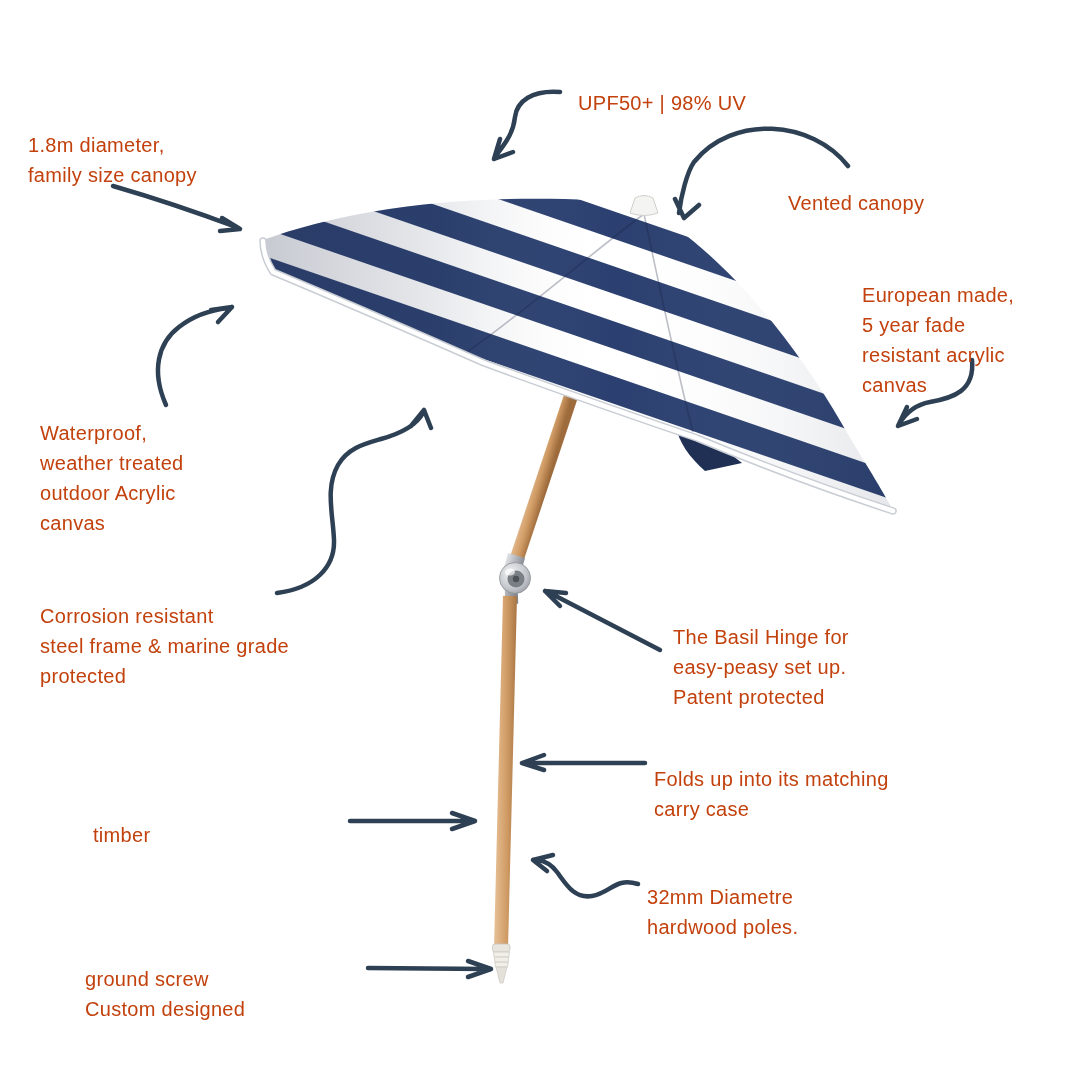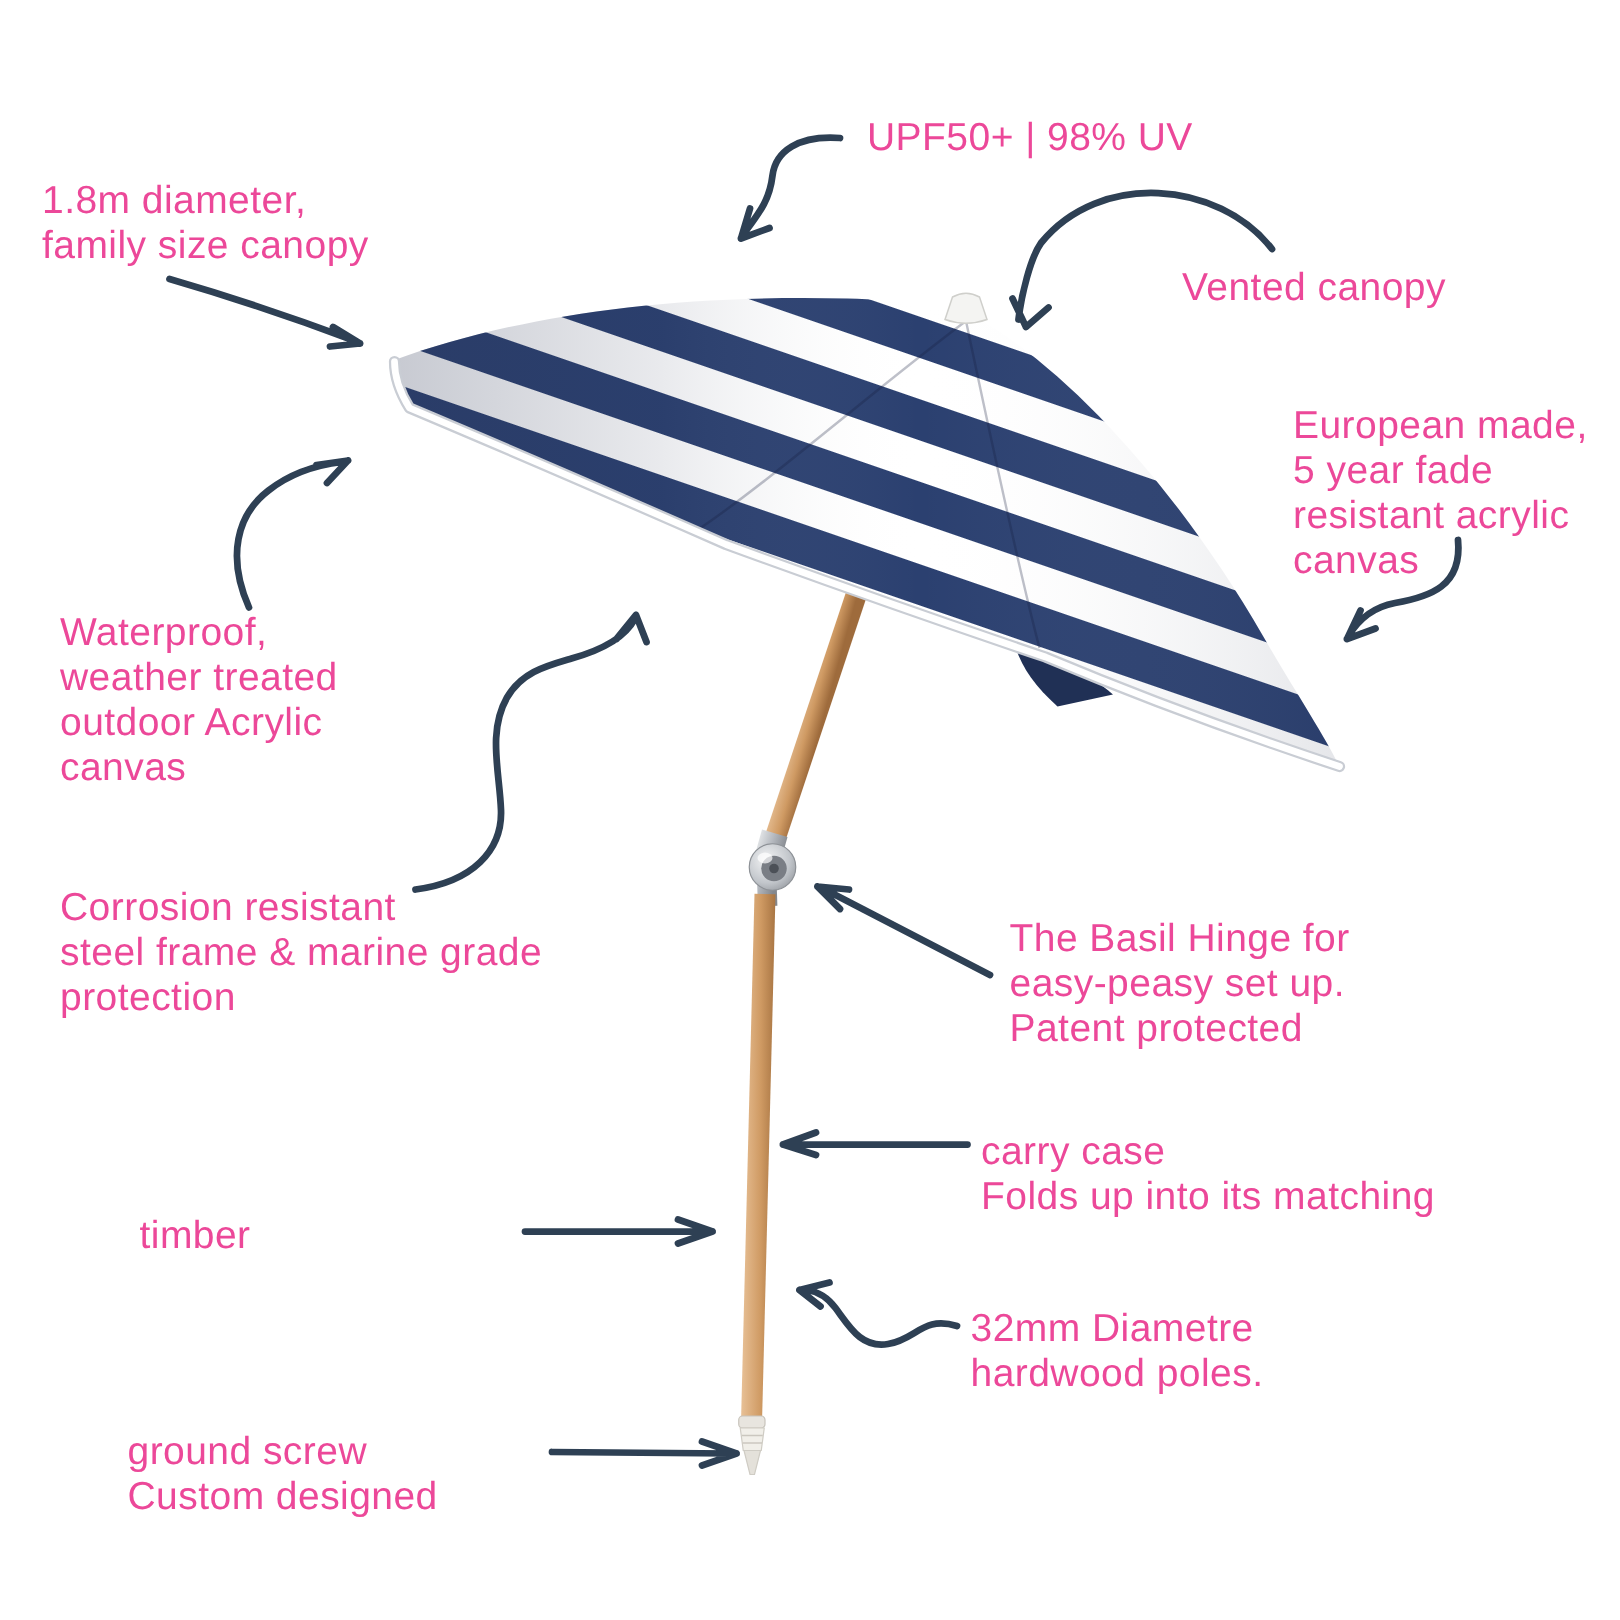--- a/index.html
+++ b/index.html
@@ -2,22 +2,22 @@
 <html><head>
 <meta charset="utf-8">
 <style>
   html,body{margin:0;padding:0;}
   body{
     width:1080px;height:1080px;position:relative;background:#ffffff;
     font-family:"Liberation Sans", sans-serif;overflow:hidden;
   }
   .art{position:absolute;left:0;top:0;width:1080px;height:1080px;}
   .note{
-    position:absolute;color:#ec4899;font-size:26px;line-height:30px;
-    letter-spacing:0.3px;white-space:nowrap;
+    position:absolute;color:#c2410c;font-size:20px;line-height:30px;
+    letter-spacing:0.3px;white-space:nowrap;margin-top:12px;
   }
   .note .ln{display:block;}
 </style>
 </head>
 <body>
 
 <svg class="art" viewBox="0 0 1080 1080">
   <defs>
     <pattern id="stripes" patternUnits="userSpaceOnUse" width="52" height="52" patternTransform="rotate(19)">
       <rect width="52" height="52" fill="#ffffff"></rect>
@@ -143,32 +143,32 @@
 <div class="note" style="left:40px;top:406px">
   <span class="ln">Waterproof,</span>
   <span class="ln">weather treated</span>
   <span class="ln">outdoor Acrylic</span>
   <span class="ln">canvas</span>
 </div>
 
 <div class="note" style="left:40px;top:589px">
   <span class="ln">Corrosion resistant</span>
   <span class="ln">steel frame &amp; marine grade</span>
-  <span class="ln">protection</span>
+  <span class="ln">protected</span>
 </div>
 
 <div class="note" style="left:673px;top:610px">
   <span class="ln">The Basil Hinge for</span>
   <span class="ln">easy-peasy set up.</span>
   <span class="ln">Patent protected</span>
 </div>
 
 <div class="note" style="left:654px;top:752px">
+  <span class="ln">Folds up into its matching</span>
   <span class="ln">carry case</span>
-  <span class="ln">Folds up into its matching</span>
 </div>
 
 <div class="note" style="left:93px;top:808px">
   <span class="ln">timber</span>
 </div>
 
 <div class="note" style="left:647px;top:870px">
   <span class="ln">32mm Diametre</span>
   <span class="ln">hardwood poles.</span>
 </div>

